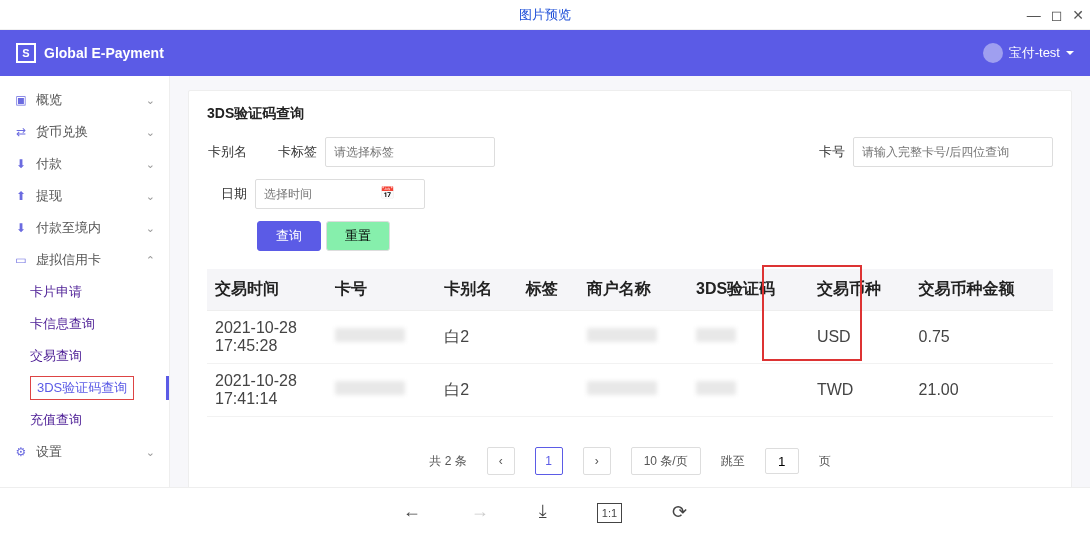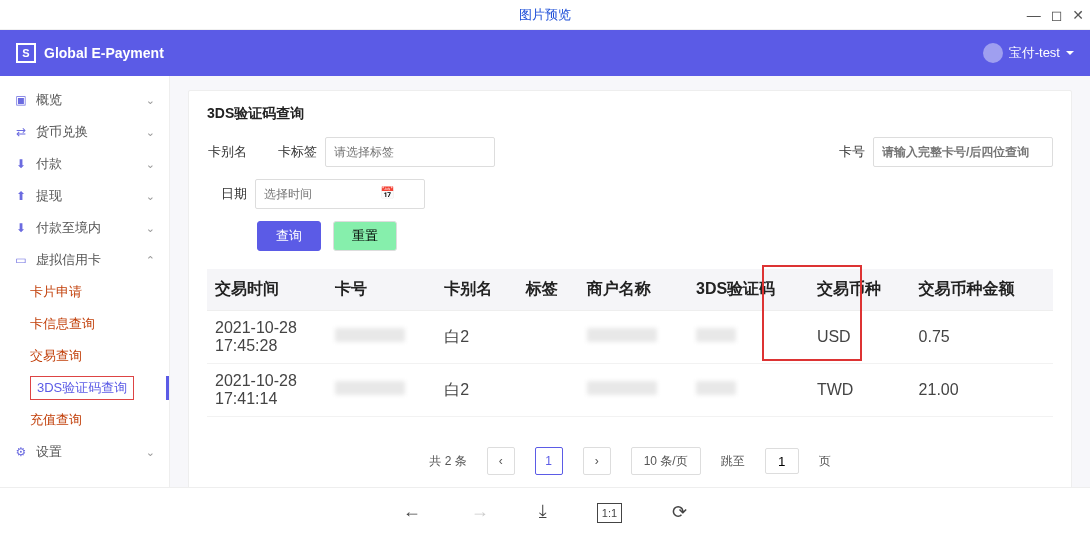--- a/index.html
+++ b/index.html
@@ -14,39 +14,39 @@
   .brand { display: flex; align-items: center; gap: 8px; font-weight: bold; font-size: 14px; }
   .brand .logo-box { width: 20px; height: 20px; border: 2px solid #fff; display: flex; align-items: center; justify-content: center; font-size: 11px; font-weight: bold; }
   .topbar .user { margin-left: auto; display: flex; align-items: center; gap: 6px; font-size: 13px; }
   .avatar { width: 20px; height: 20px; border-radius: 50%; background: #9f9ff0; display:inline-block; }
   .caret-down { display:inline-block; width:0; height:0; border-left:4px solid transparent; border-right:4px solid transparent; border-top:4px solid #fff; }
 
   .layout { display: flex; height: calc(535px - 30px - 46px - 48px); }
   .sidebar { width: 170px; background: #fff; border-right: 1px solid #eee; padding-top: 8px; overflow-y: auto; }
   .side-item { display: flex; align-items: center; height: 32px; padding: 0 14px; color: #555; font-size: 13px; cursor: pointer; position: relative; }
   .side-item .chev { margin-left: auto; font-size: 11px; color: #999; }
-  .side-sub { padding-left: 30px; height: 32px; display:flex; align-items:center; font-size:13px; color:#c2410c; cursor:pointer; }
+  .side-sub { padding-left: 30px; height: 32px; display:flex; align-items:center; font-size:13px; color:#4c1d95; cursor:pointer; }
   .side-sub.active { color:#5b5be6; }
   .side-sub.active::after { content:''; position:absolute; right:0; width:3px; height:24px; background:#5b5be6; }
   .side-sub { position:relative; }
   .side-sub.active .box { border:1px solid #d44; padding:2px 6px; display:inline-block; }
   .side-icon { width:14px; height:14px; margin-right:8px; display:inline-flex; align-items:center; justify-content:center; font-size:12px; color:#6b6be0; }
 
   .main { flex:1; background:#f7f7fa; padding:14px 18px; overflow-y:auto; }
   .card { background:#fff; border:1px solid #eee; border-radius:2px; padding:14px 18px; min-height: 370px; }
   .page-title { font-size:14px; font-weight:bold; margin-bottom:14px; color:#222; }
 
   .form-row { display:flex; align-items:center; gap:30px; margin-bottom:12px; flex-wrap:wrap; }
   .form-group { display:flex; align-items:center; gap:8px; }
   .form-group label { font-size:13px; color:#333; min-width:40px; text-align:right; }
   .form-group input { height:30px; border:1px solid #ddd; padding:0 8px; font-size:12px; color:#333; width:170px; border-radius:2px; }
   .form-group .date-input { width:148px; position:relative;border-radius:13px; }
   .date-input .cal-icon { position:absolute; right:8px; top:7px; color:#bbb; font-size:12px; }
 
-  .btns { display:flex; gap:12px; margin:6px 0 18px 50px; }
+  .btns { display:flex; gap:5px; margin:6px 0 18px 50px; }
   .btn { height:30px; padding:0 18px; border:1px solid #ddd; background:#86efac; border-radius:3px; font-size:13px; cursor:pointer; }
   .btn.primary { background:#5b5be6; color:#fff; border-color:#5b5be6; }
 
   table { width:100%; border-collapse:collapse; font-size:16px; }
   thead th { text-align:left; font-weight:bold; padding:10px 8px; color:#222; background:#f5f5f8; border-bottom:1px solid #eee; }
   tbody td { padding:8px; border-bottom:1px solid #f2f2f2; color:#444; vertical-align:middle; }
   .blur { display:inline-block; width:70px; height:14px; background:#e8e8e8; filter:blur(2px); border-radius:2px; }
   .hl-col { position:relative; }
   .hl-box-header { position:absolute; border:2px solid #d33; pointer-events:none; }
 
@@ -146,21 +146,21 @@
       <div class="form-row">
         <div class="form-group">
           <label>卡别名</label>
         </div>
         <div class="form-group">
           <label>卡标签</label>
           <input placeholder="请选择标签" style="">
         </div>
         <div class="form-group" style="margin-left:auto">
           <label>卡号</label>
-          <input style="width: 180px; font-weight: bold;" placeholder="请输入完整卡号/后四位查询">
+          <input style="width: 200px;" placeholder="请输入完整卡号/后四位查询">
         </div>
       </div>
 
       <div class="form-row">
         <div class="form-group">
           <label>日期</label>
           <div class="date-input">
             <input placeholder="选择时间" style="">
             <span class="cal-icon">📅</span>
           </div>

